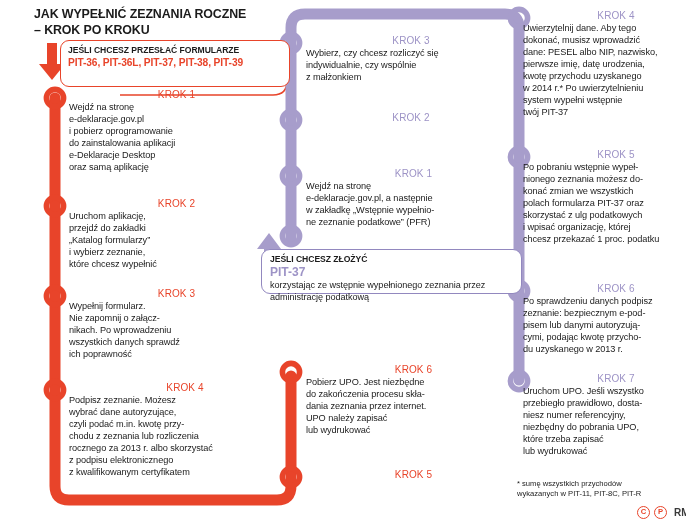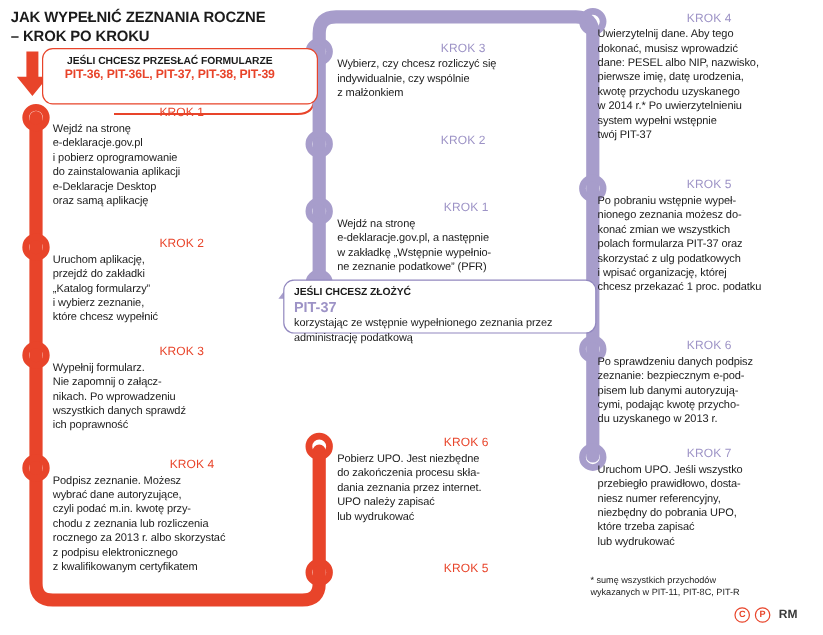--- a/index.html
+++ b/index.html
@@ -2,44 +2,44 @@
 <html><head>
 <meta charset="utf-8">
 <style>
   html,body{margin:0;padding:0;background:#ffffff;}
   body{
     width:686px;height:529px;position:relative;overflow:hidden;
     font-family:"Liberation Sans","DejaVu Sans",sans-serif;
     color:#1a1a1a;
     -webkit-font-smoothing:antialiased;
   }
-  #infographic{position:absolute;inset:0;}
+  #infographic{position:absolute;inset:0;margin-left:25px;}
 
   
   #tracks{position:absolute;left:0;top:0;width:686px;height:529px;}
 
   
   .title{
     position:absolute;left:9px;top:6px;width:260px;
     font-size:12.4px;font-weight:bold;line-height:1.32;
     letter-spacing:-0.1px;color:#1b1b1b;
   }
   .title span{display:block;}
 
   
   .callout{
     position:absolute;background:#ffffff;border-radius:9px;
     box-sizing:border-box;
   }
   .callout-red{
     left:35px;top:40px;width:230px;height:47px;
-    border:1.6px solid #e8442a;padding:4px 24px 0 7px;text-align:center;
+    border:1.6px solid #e8442a;padding:4px 24px 0 7px;
   }
   .callout-purple{
-    left:236px;top:233px;width:261px;height:45px;
+    left:236px;top:249px;width:261px;height:45px;
     border:1.6px solid #9288bf;padding:4px 0 0 8px;
   }
   .co-head{font-size:8.6px;font-weight:bold;letter-spacing:-0.05px;color:#1b1b1b;line-height:1.25;}
   .co-pits{font-size:10.2px;font-weight:bold;letter-spacing:-0.1px;color:#e8442a;line-height:1.3;}
   .co-pit-purple{font-size:12px;font-weight:bold;color:#9d93c6;line-height:1.3;}
   .co-sub{font-size:9.1px;line-height:1.28;color:#1b1b1b;letter-spacing:-0.05px;}
 
   
   .arrow{position:absolute;}
 

